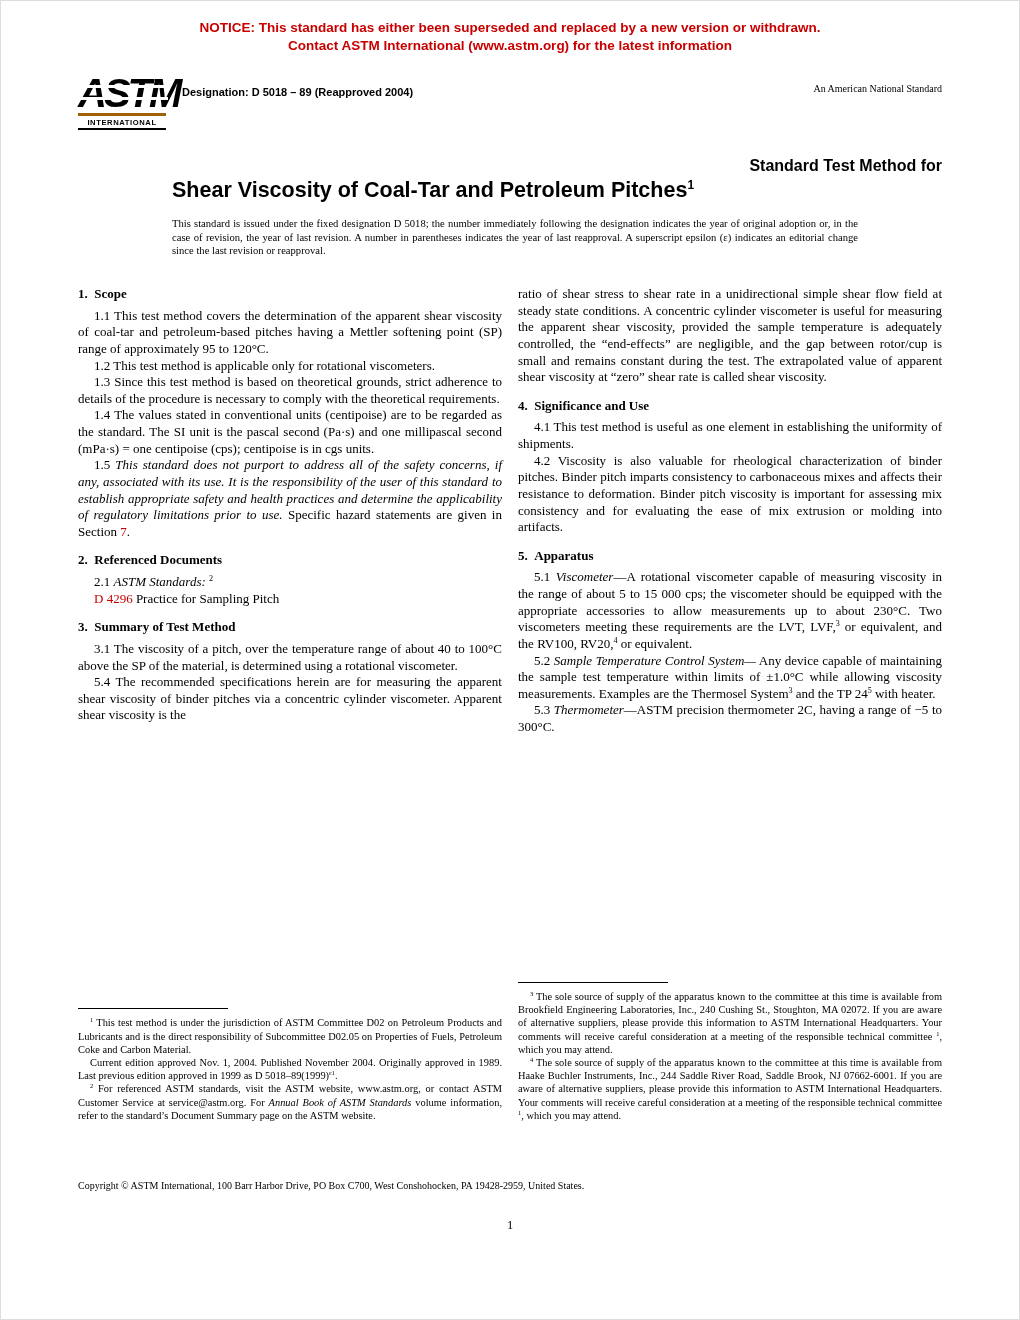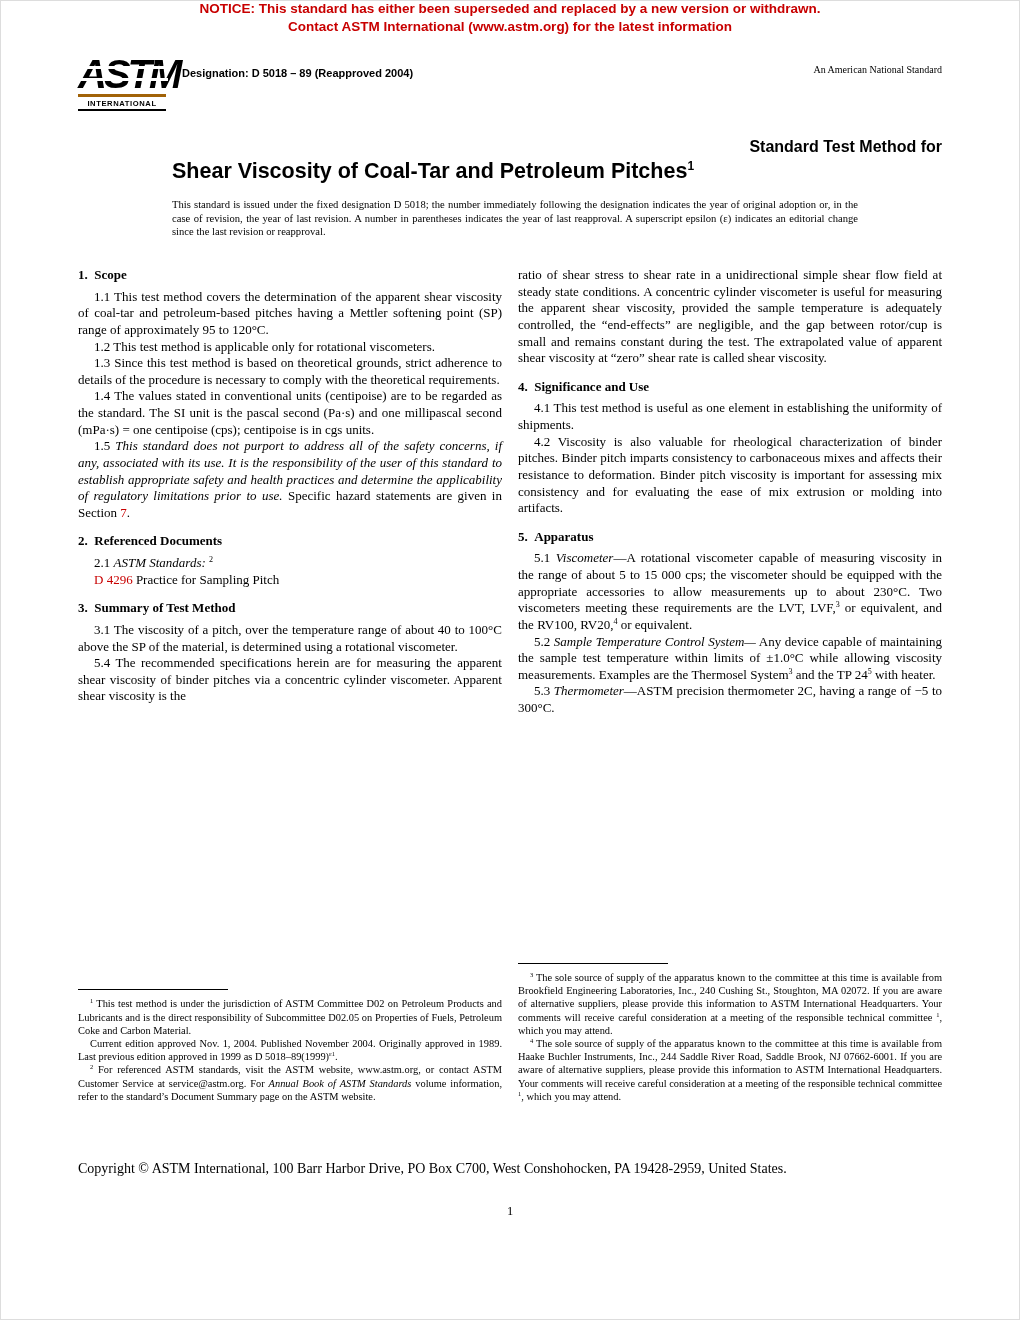--- a/index.html
+++ b/index.html
@@ -1,19 +1,19 @@
 <!DOCTYPE html>
 <html style="--red: #c80000;"><head>
 <meta charset="utf-8">
 <style>
   html,body{margin:0;padding:0;background:#ffffff;}
   :root{--red:#c80000;}
   .page{width:1020px;height:1320px;position:relative;background:#fff;color:#000;
         font-family:"Liberation Serif",serif;overflow:hidden;box-shadow:inset 0 0 0 1px #ddd;}
-  .notice{text-align:center;font-family:"Liberation Sans",sans-serif;
+  .notice{padding-top:19px;text-align:center;font-family:"Liberation Sans",sans-serif;
           font-weight:700;font-size:13.5px;line-height:1.3;color:var(--red);}
   .header{margin:20px 78px 0 78px;display:flex;align-items:flex-start;}
   .logo{width:88px;flex:0 0 auto;}
   .logo-astm{font-family:"Liberation Sans",sans-serif;font-weight:700;font-style:italic;
              font-size:40px;letter-spacing:-3px;line-height:0.95;position:relative;}
   .logo-astm::before,.logo-astm::after{content:"";position:absolute;left:-2px;right:-2px;height:2.5px;background:#fff;}
   .logo-astm::before{top:11px;}
   .logo-astm::after{top:23px;}
   .logo-intl{margin-top:1px;font-family:"Liberation Sans",sans-serif;font-weight:700;font-size:7.6px;
              letter-spacing:0.6px;text-align:center;border-top:3px solid #a16207;border-bottom:2px solid #000;padding:1.5px 0;}
@@ -31,21 +31,21 @@
   .col > .blk:first-child{margin-top:2px;}
   .blk-p{text-indent:16px;}
   .blk-pc{text-indent:0;}
   .blk-ref{margin-left:30px;text-indent:-14px;}
   .fngroup{margin-top:auto;}
   .fnsep{width:150px;border-top:1.2px solid #000;margin-bottom:7px;}
   .blk-fn,.blk-fnp{font-size:10.4px;line-height:1.27;text-indent:12px;}
   sup{font-size:0.62em;line-height:0;}
   .red{color:var(--red);}
   .it{font-style:italic;}
-  .copyright{margin:58px 78px 16px 78px;font-size:14px;}
+  .copyright{margin:58px 78px 16px 78px;font-size:10px;}
   .pageno{margin-top:27px;text-align:center;font-size:12.5px;}
 </style>
 </head>
 <body>
 
 <div class="page">
 
   <div class="notice">
     <div>NOTICE: This standard has either been superseded and replaced by a new version or withdrawn.</div>
     <div>Contact ASTM International (www.astm.org) for the latest information</div>

